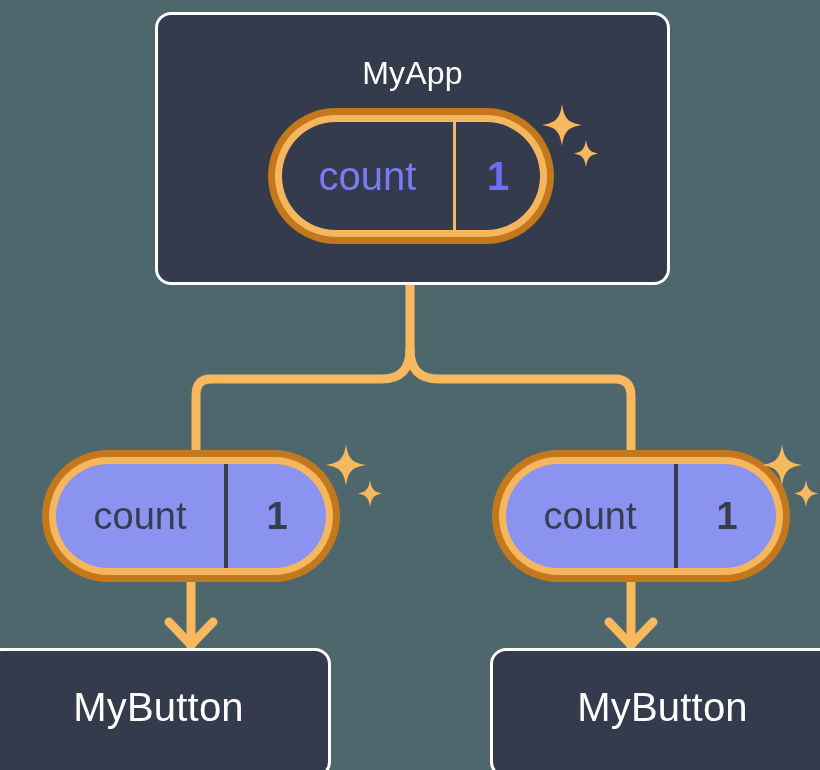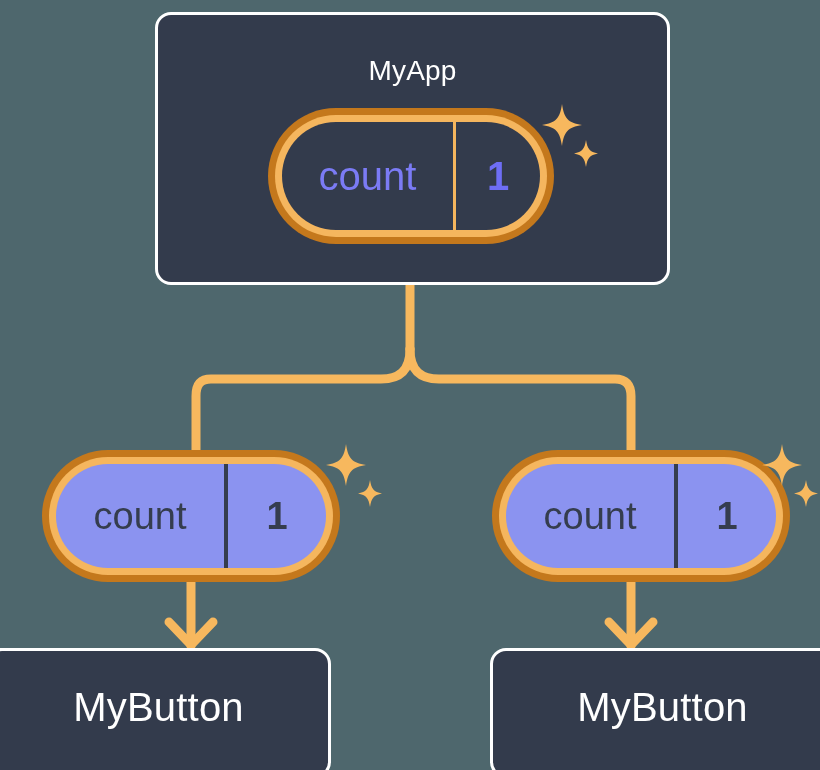--- a/index.html
+++ b/index.html
@@ -52,21 +52,21 @@
   }
 
   #box-myapp {
     left: 155px;
     top: 12px;
     width: 515px;
     height: 273px;
   }
   #box-myapp .comp-title {
     top: 40px;
-    font-size: 28px;
+    font-size: 32px;
   }
 
   #box-mybutton-left {
     left: -14px;
     top: 648px;
     width: 345px;
     height: 130px;
   }
   #box-mybutton-left .comp-title {
     top: 34px;

